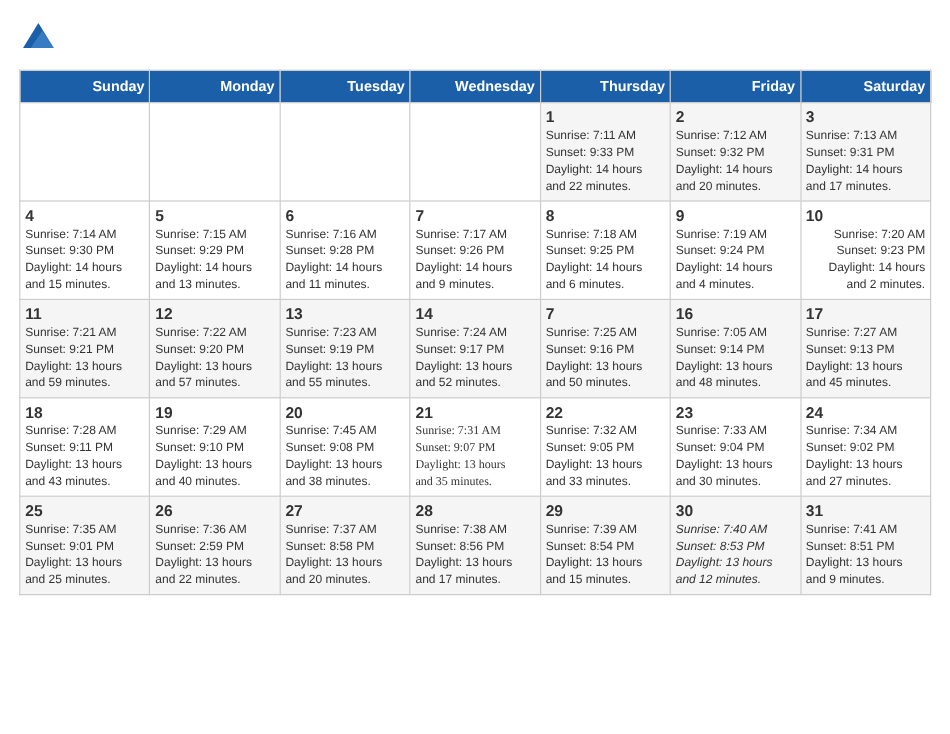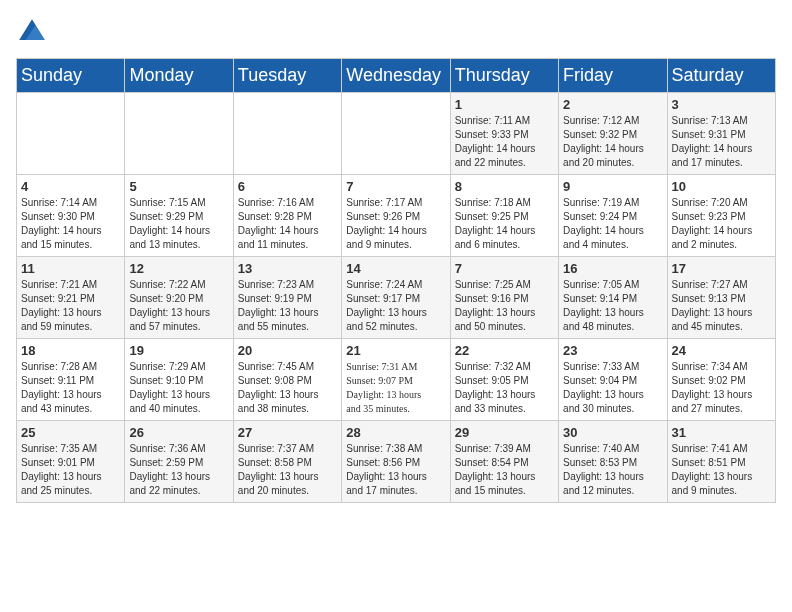--- a/index.html
+++ b/index.html
@@ -48,23 +48,23 @@
     }
     table {
       width: 100%;
       border-collapse: collapse;
       font-size: 11px;
     }
     thead tr th {
       background-color: #1a5fa8;
       color: #fff;
       padding: 6px 4px;
-      text-align: left;
-      font-size: 18px;
-      font-weight: normal;
+      text-align: right;
+      font-size: 12px;
+      font-weight: bold;
       border: 1px solid #ccc;
     }
     tbody tr td {
       border: 1px solid #ccc;
       vertical-align: top;
       padding: 4px;
       height: 80px;
       width: calc(100% / 7);
       background: #fff;
     }
@@ -184,21 +184,21 @@
         </td>
         <td>
           <div class="day-number">9</div>
           <div class="day-info" style="white-space: pre-line;">Sunrise: 7:19 AM
 Sunset: 9:24 PM
 Daylight: 14 hours
 and 4 minutes.</div>
         </td>
         <td>
           <div class="day-number">10</div>
-          <div class="day-info" style="white-space: pre-line;">Sunrise: 7:20 AM
+          <div class="day-info" style="white-space: pre-line; text-align: right;">Sunrise: 7:20 AM
 Sunset: 9:23 PM
 Daylight: 14 hours
 and 2 minutes.</div>
         </td>
       </tr>
       <tr>
         <td>
           <div class="day-number">11</div>
           <div class="day-info" style="white-space: pre-line;">Sunrise: 7:21 AM
 Sunset: 9:21 PM
@@ -330,21 +330,21 @@
         </td>
         <td>
           <div class="day-number">29</div>
           <div class="day-info" style="white-space: pre-line;">Sunrise: 7:39 AM
 Sunset: 8:54 PM
 Daylight: 13 hours
 and 15 minutes.</div>
         </td>
         <td>
           <div class="day-number">30</div>
-          <div class="day-info" style="white-space: pre-line;">Sunrise: 7:40 AM
+          <div class="day-info" style="white-space: pre-line; font-style: italic;">Sunrise: 7:40 AM
 Sunset: 8:53 PM
 Daylight: 13 hours
 and 12 minutes.</div>
         </td>
         <td>
           <div class="day-number">31</div>
           <div class="day-info" style="white-space: pre-line;">Sunrise: 7:41 AM
 Sunset: 8:51 PM
 Daylight: 13 hours
 and 9 minutes.</div>

